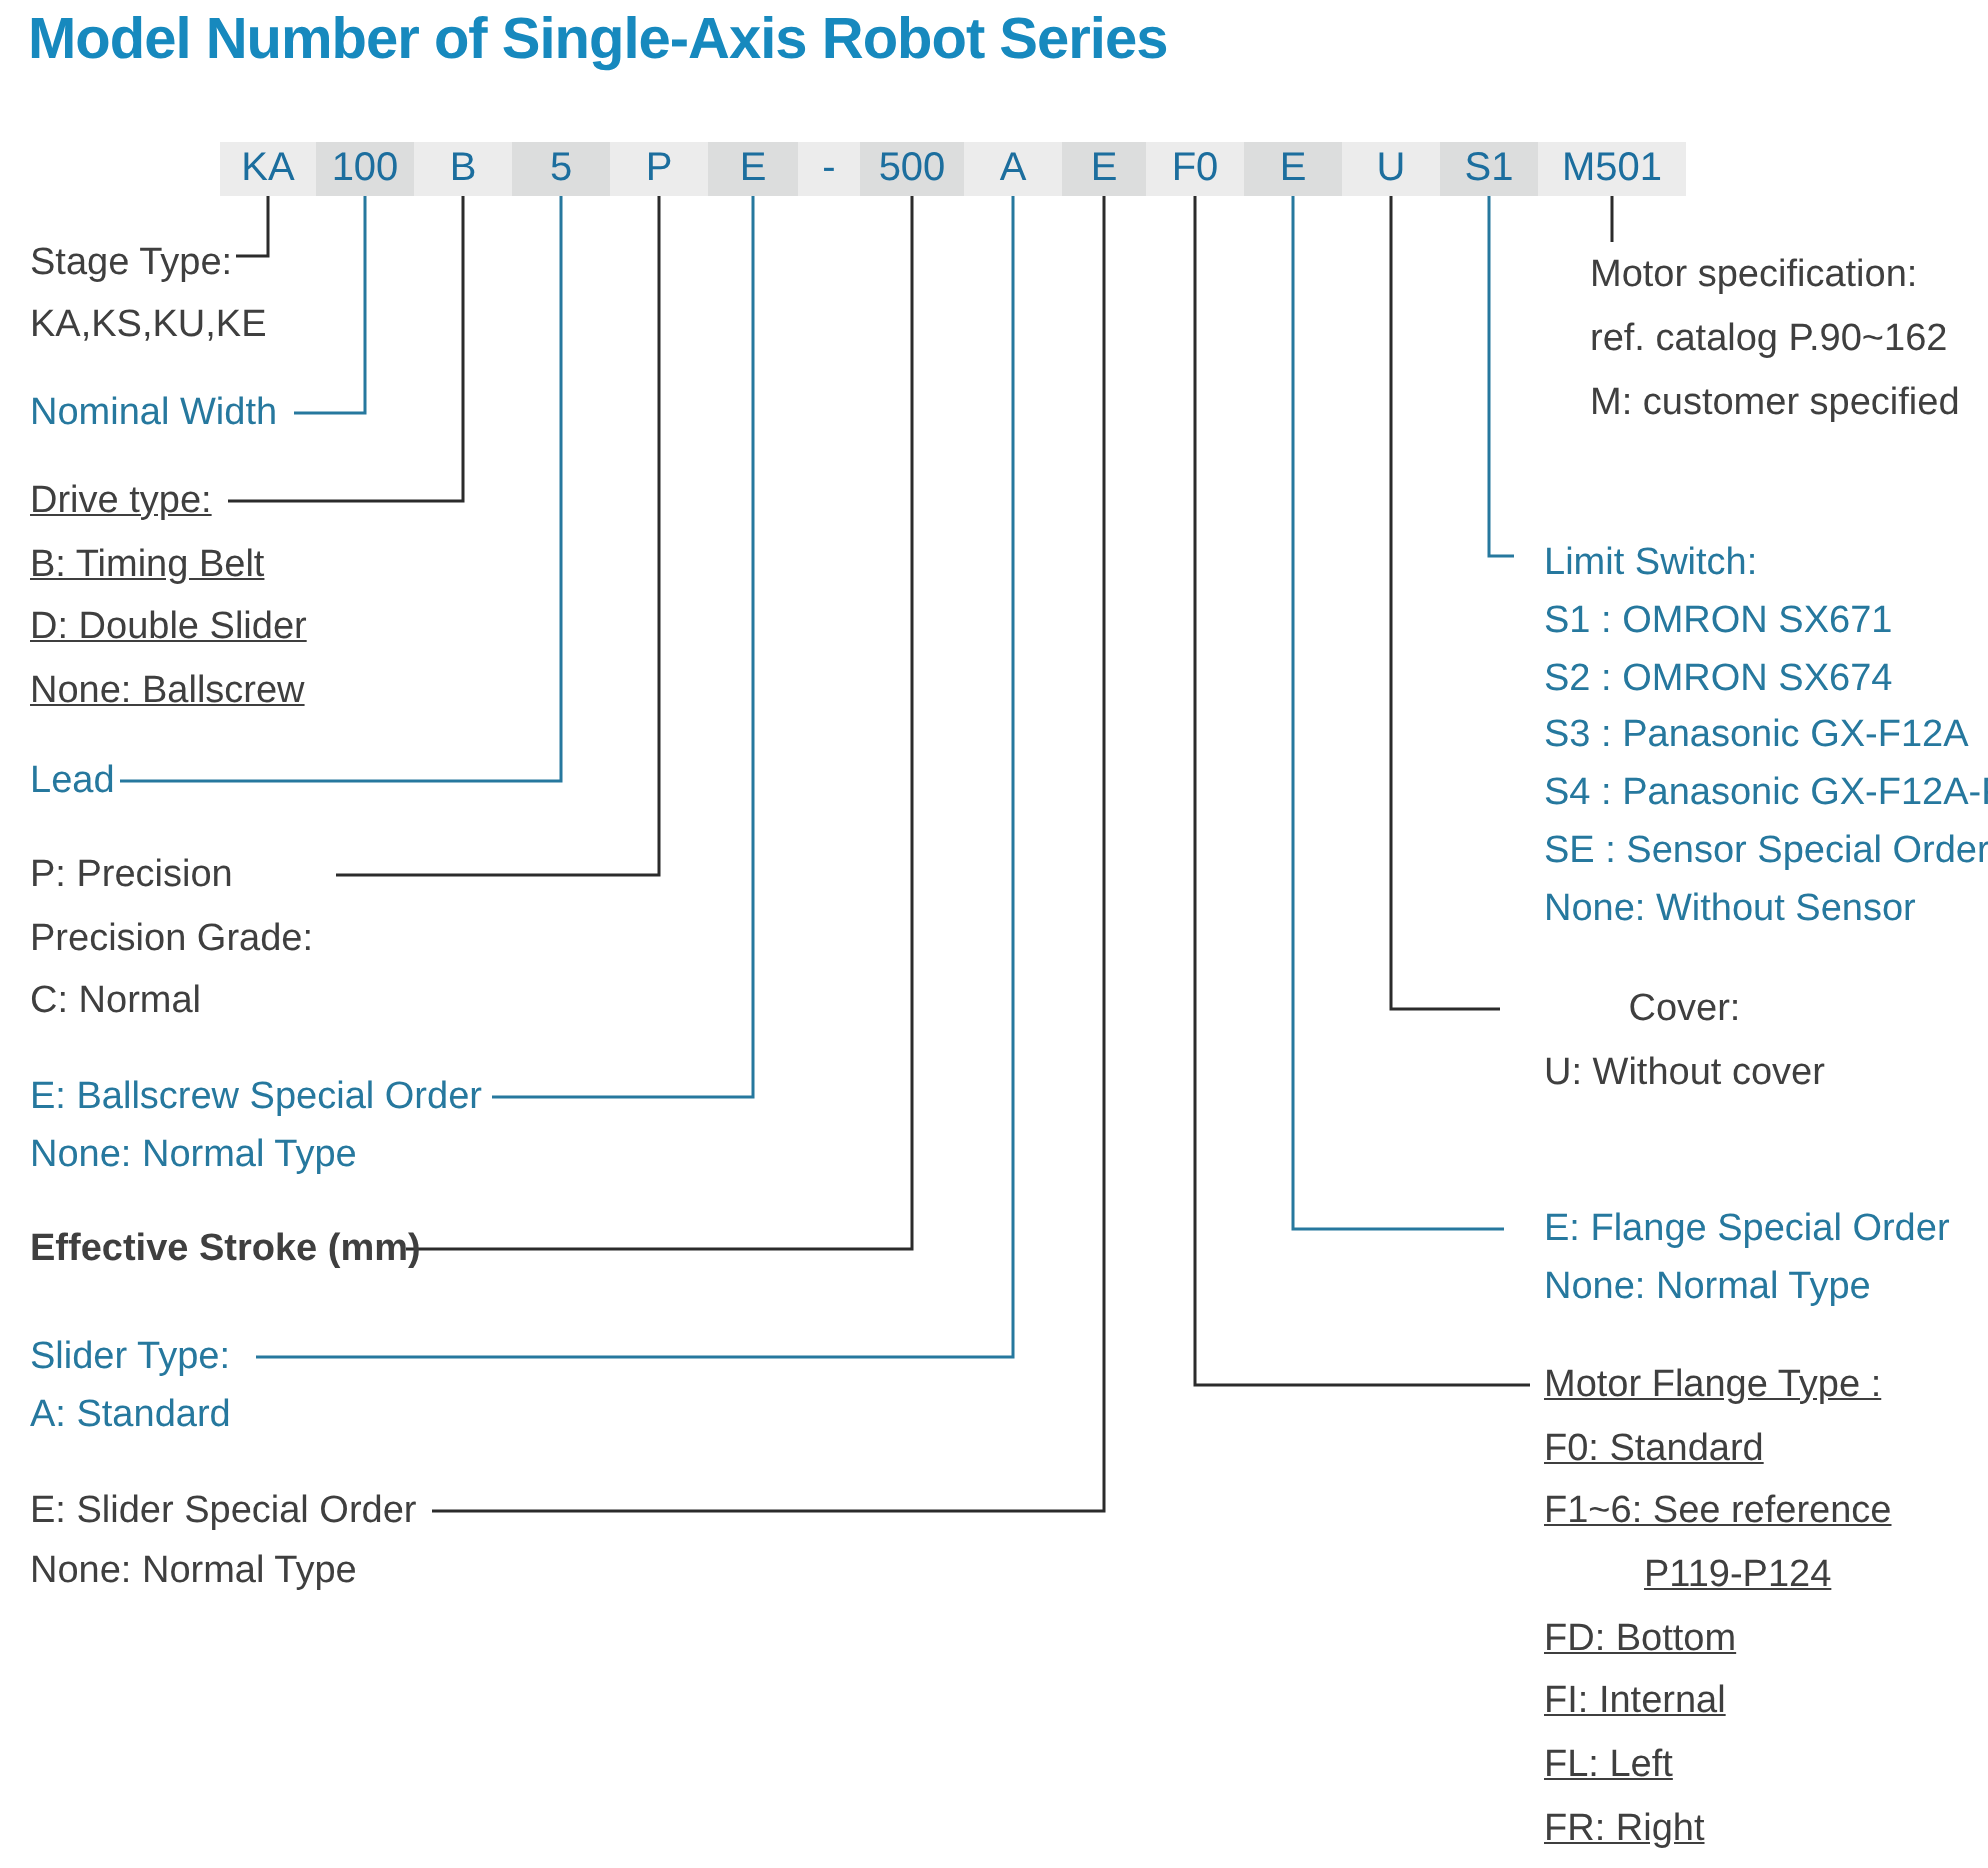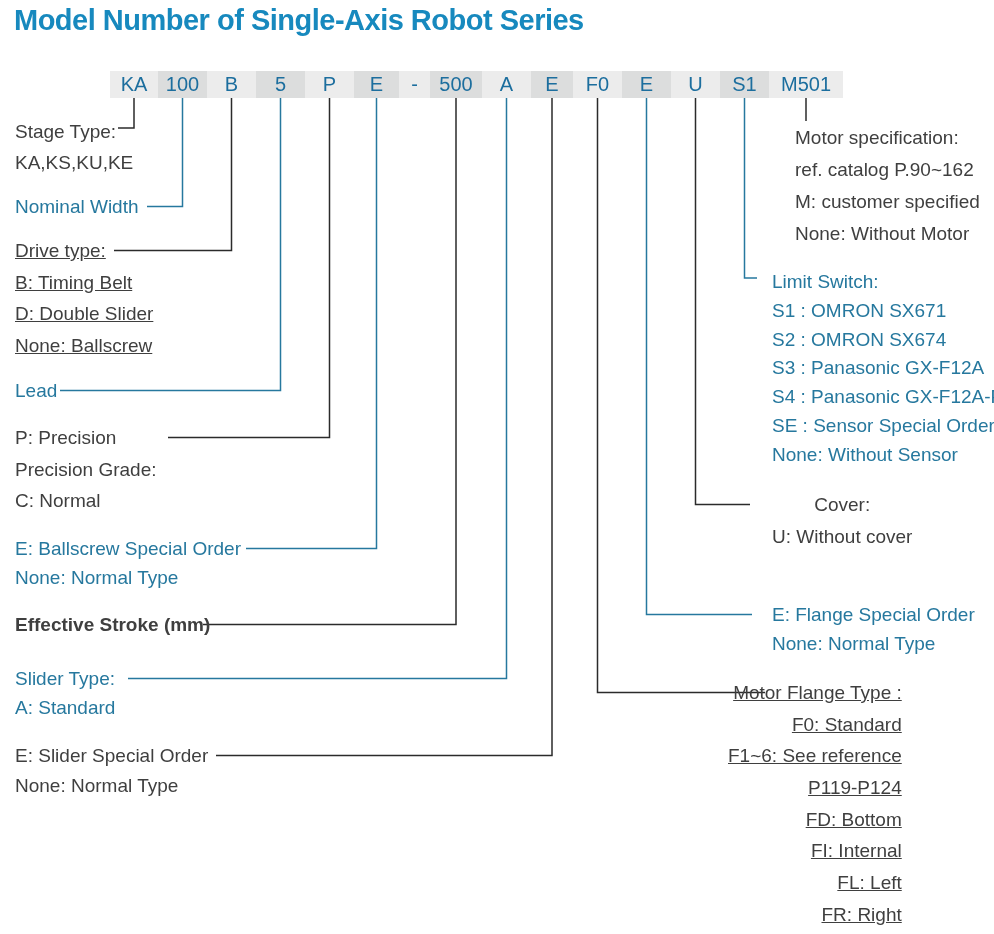--- a/index.html
+++ b/index.html
@@ -124,40 +124,39 @@
 </div>
 <div class="group lh30" style="left:15px;top:741px;">
   <div>E: Slider Special Order</div>
   <div>None: Normal Type</div>
 </div>
 
 <div class="group lh32" style="left:795px;top:122px;">
   <div>Motor specification:</div>
   <div>ref. catalog P.90~162</div>
   <div>M: customer specified</div>
-  <div>None: Without Motor</div>
 </div>
 <div class="group teal lh288" style="left:772px;top:268px;">
   <div>Limit Switch:</div>
   <div>S1 : OMRON SX671</div>
   <div>S2 : OMRON SX674</div>
   <div>S3 : Panasonic GX-F12A</div>
   <div>S4 : Panasonic GX-F12A-P</div>
   <div>SE : Sensor Special Order</div>
   <div>None: Without Sensor</div>
 </div>
 <div class="group lh315" style="left:772px;top:489px;text-align:center;">
   <div>Cover:</div>
   <div>U: Without cover</div>
 </div>
 <div class="group teal lh29" style="left:772px;top:600px;">
   <div>E: Flange Special Order</div>
   <div>None: Normal Type</div>
 </div>
-<div class="group lh317" style="left:728px;top:677px;text-align:right;">
+<div class="group lh317" style="left:772px;top:677px;">
   <div>Motor Flange Type :</div>
   <div>F0: Standard</div>
   <div>F1~6: See reference</div>
   <div class="indent">P119-P124</div>
   <div>FD: Bottom</div>
   <div>FI: Internal</div>
   <div>FL: Left</div>
   <div>FR: Right</div>
 </div>
 

